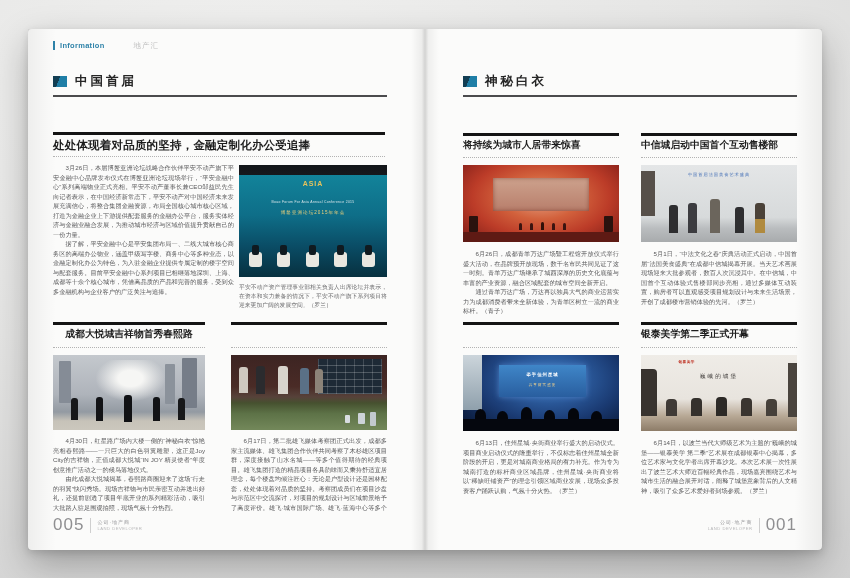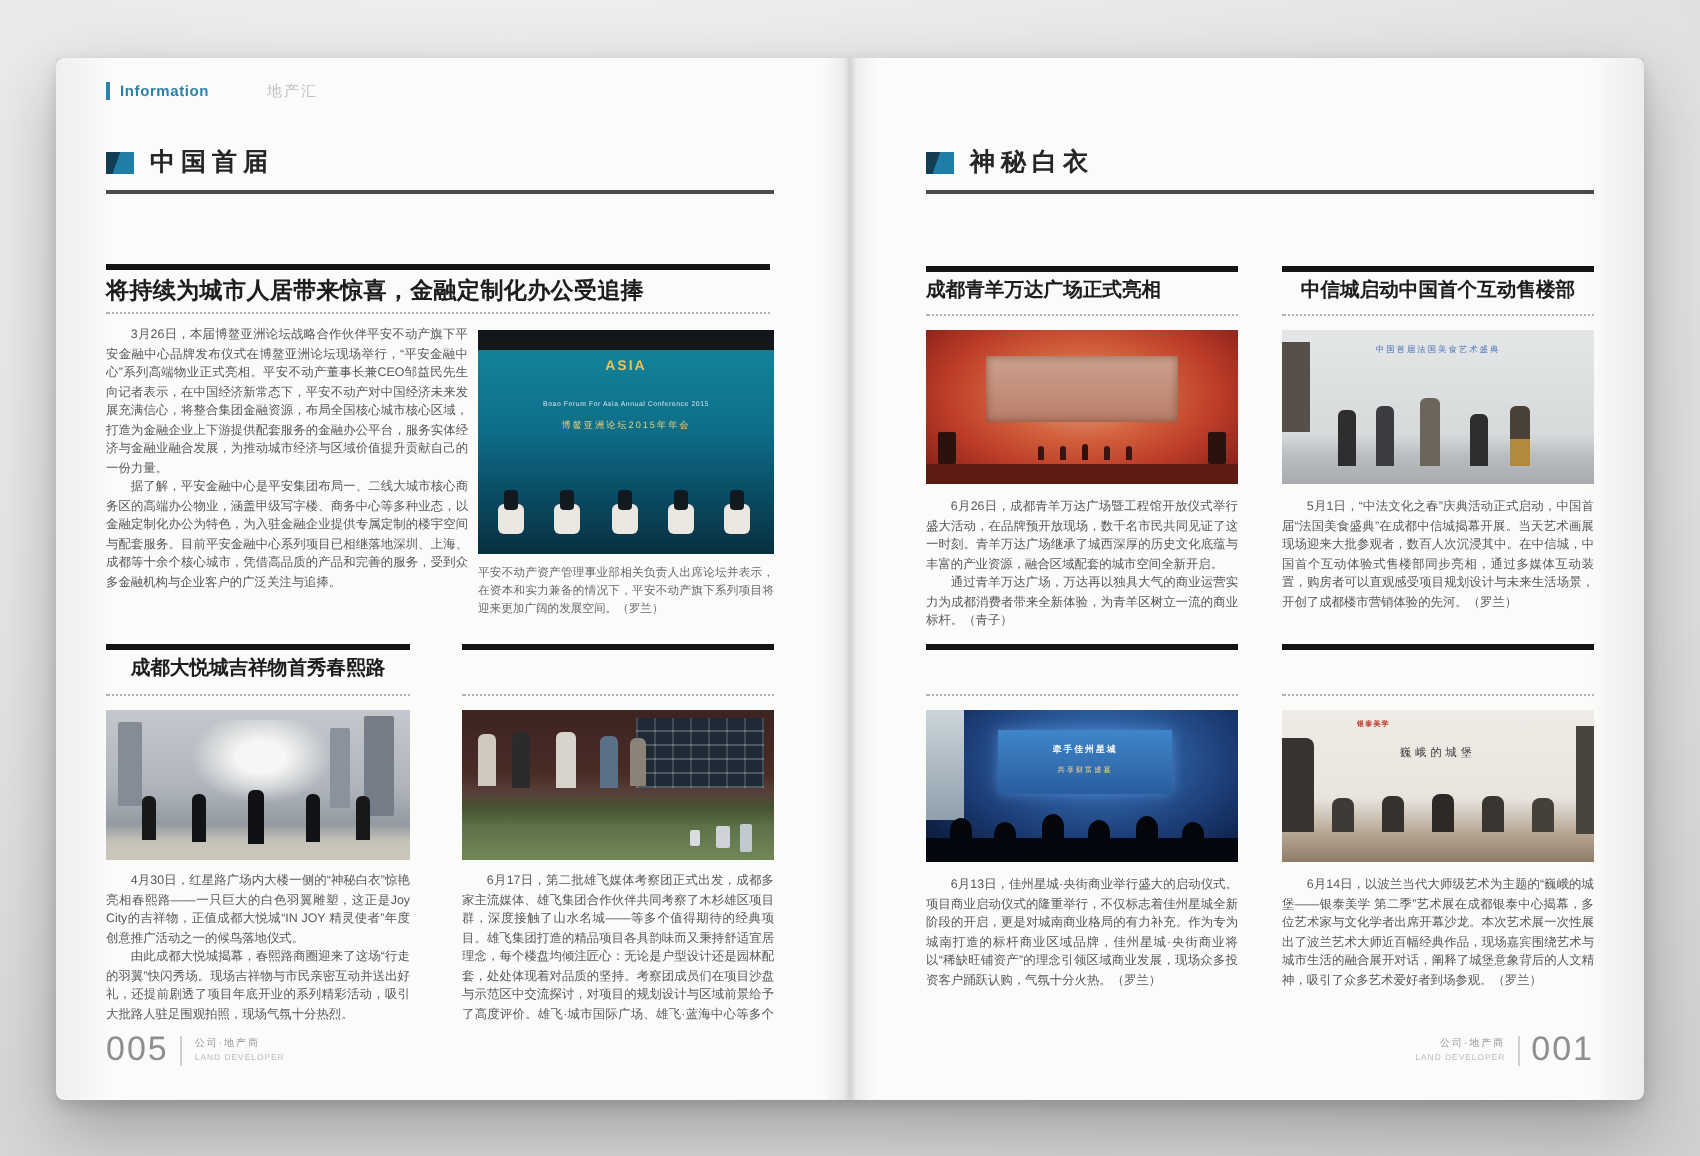--- a/index.html
+++ b/index.html
@@ -109,21 +109,21 @@
     <span class="eyebrow-zh">地产汇</span>
   </div>
 
   <div class="abs sec" style="left:25px;top:44px;">
     <span class="sec-icon"></span>
     <span class="sec-title">中国首届</span>
   </div>
   <div class="abs rule" style="left:25px;top:66px;width:334px;"></div>
 
   <div class="abs bar" style="left:25px;top:103px;width:332px;"></div>
-  <div class="abs title-lg" style="left:25px;top:109px;width:332px;">将持续为城市人居带来惊喜，金融定制化办公受追捧</div>
+  <div class="abs title-lg" style="left:25px;top:109px;width:332px;">处处体现着对品质的坚持，金融定制化办公受追捧</div>
   <div class="abs dotted" style="left:25px;top:127px;width:332px;"></div>
 
   <div class="abs body-txt" style="left:25px;top:134px;width:181px;height:150px;">
     <p>3月26日，本届博鳌亚洲论坛战略合作伙伴平安不动产旗下平安金融中心品牌发布仪式在博鳌亚洲论坛现场举行，“平安金融中心”系列高端物业正式亮相。平安不动产董事长兼CEO邹益民先生向记者表示，在中国经济新常态下，平安不动产对中国经济未来发展充满信心，将整合集团金融资源，布局全国核心城市核心区域，打造为金融企业上下游提供配套服务的金融办公平台，服务实体经济与金融业融合发展，为推动城市经济与区域价值提升贡献自己的一份力量。</p>
     <p>据了解，平安金融中心是平安集团布局一、二线大城市核心商务区的高端办公物业，涵盖甲级写字楼、商务中心等多种业态，以金融定制化办公为特色，为入驻金融企业提供专属定制的楼宇空间与配套服务。目前平安金融中心系列项目已相继落地深圳、上海、成都等十余个核心城市，凭借高品质的产品和完善的服务，受到众多金融机构与企业客户的广泛关注与追捧。</p>
   </div>
 
   <div class="photo ph-conf" style="left:211px;top:136px;width:148px;height:112px;">
     <div class="conf-logo">ASIA</div>
     <div class="conf-l1">Boao Forum For Asia Annual Conference 2015</div>
@@ -181,40 +181,40 @@
     </span>
   </div>
 
   <div class="abs sec" style="left:435px;top:44px;">
     <span class="sec-icon"></span>
     <span class="sec-title">神秘白衣</span>
   </div>
   <div class="abs rule" style="left:435px;top:66px;width:334px;"></div>
 
   <div class="abs bar" style="left:435px;top:104px;width:156px;"></div>
-  <div class="abs title-md" style="left:435px;top:110px;width:156px;">成都青羊万达广场正式亮相</div>
+  <div class="abs title-md" style="left:435px;top:110px;width:156px;">将持续为城市人居带来惊喜</div>
   <div class="abs dotted" style="left:435px;top:128px;width:156px;"></div>
   <div class="photo ph-wanda" style="left:435px;top:136px;width:156px;height:77px;">
     <div class="wanda-screen"></div>
     <span class="fg" style="left:4%;bottom:13%;width:9px;height:16px;background:#2a120e;border-radius:1px;"></span>
     <span class="fg" style="right:4%;bottom:13%;width:9px;height:16px;background:#2a120e;border-radius:1px;"></span>
     <span class="fg" style="left:36%;bottom:15%;width:3px;height:7px;background:#3a1410;"></span>
     <span class="fg" style="left:43%;bottom:15%;width:3px;height:7px;background:#3a1410;"></span>
     <span class="fg" style="left:50%;bottom:15%;width:3px;height:8px;background:#301008;"></span>
     <span class="fg" style="left:57%;bottom:15%;width:3px;height:7px;background:#3a1410;"></span>
     <span class="fg" style="left:64%;bottom:15%;width:3px;height:7px;background:#3a1410;"></span>
     <div class="wanda-stage"></div>
   </div>
   <div class="abs body-txt" style="left:435px;top:220px;width:156px;height:70px;">
     <p>6月26日，成都青羊万达广场暨工程馆开放仪式举行盛大活动，在品牌预开放现场，数千名市民共同见证了这一时刻。青羊万达广场继承了城西深厚的历史文化底蕴与丰富的产业资源，融合区域配套的城市空间全新开启。</p>
     <p>通过青羊万达广场，万达再以独具大气的商业运营实力为成都消费者带来全新体验，为青羊区树立一流的商业标杆。（青子）</p>
   </div>
 
   <div class="abs bar" style="left:613px;top:104px;width:156px;"></div>
-  <div class="abs title-md" style="left:613px;top:110px;width:156px;text-align:center;">中信城启动中国首个互动售楼部</div>
+  <div class="abs title-md" style="left:613px;top:110px;width:156px;">中信城启动中国首个互动售楼部</div>
   <div class="abs dotted" style="left:613px;top:128px;width:156px;"></div>
   <div class="photo ph-zx" style="left:613px;top:136px;width:156px;height:77px;">
     <div class="zx-banner">中国首届法国美食艺术盛典</div>
     <div class="zx-art"></div>
     <span class="fg" style="left:18%;bottom:12%;width:9px;height:28px;background:#2e2e30;"></span>
     <span class="fg" style="left:30%;bottom:12%;width:9px;height:30px;background:#3c3c40;"></span>
     <span class="fg" style="left:44%;bottom:12%;width:10px;height:34px;background:#6b655c;"></span>
     <span class="fg" style="left:60%;bottom:12%;width:9px;height:26px;background:#2e2e30;"></span>
     <span class="fg" style="left:73%;bottom:12%;width:10px;height:30px;background:linear-gradient(180deg,#4a4138 55%,#b08a3e 55%);"></span>
   </div>
@@ -236,20 +236,21 @@
     <span class="head" style="left:52%;bottom:10%;"></span>
     <span class="head" style="left:67%;bottom:13%;"></span>
     <span class="head" style="left:82%;bottom:9%;"></span>
     <div class="jz-aud"></div>
   </div>
   <div class="abs body-txt" style="left:435px;top:409px;width:156px;height:72px;">
     <p>6月13日，佳州星城·央街商业举行盛大的启动仪式。项目商业启动仪式的隆重举行，不仅标志着佳州星城全新阶段的开启，更是对城南商业格局的有力补充。作为专为城南打造的标杆商业区域品牌，佳州星城·央街商业将以“稀缺旺铺资产”的理念引领区域商业发展，现场众多投资客户踊跃认购，气氛十分火热。（罗兰）</p>
   </div>
 
   <div class="abs bar" style="left:613px;top:293px;width:156px;"></div>
+  <div class="abs title-md" style="left:613px;top:299px;width:156px;">银泰美学第二季正式开幕</div>
   <div class="abs dotted" style="left:613px;top:318px;width:156px;"></div>
   <div class="photo ph-yt" style="left:613px;top:326px;width:156px;height:76px;">
     <div class="yt-brand">银泰美学</div>
     <div class="yt-title">巍峨的城堡</div>
     <div class="yt-edge-l"></div>
     <div class="yt-edge-r"></div>
     <span class="fg" style="left:16%;bottom:20%;width:11px;height:17px;background:#3f3a36;border-radius:4px 4px 0 0;"></span>
     <span class="fg" style="left:32%;bottom:20%;width:11px;height:18px;background:#35312d;border-radius:4px 4px 0 0;"></span>
     <span class="fg" style="left:48%;bottom:20%;width:11px;height:19px;background:#2c2926;border-radius:4px 4px 0 0;"></span>
     <span class="fg" style="left:64%;bottom:20%;width:11px;height:18px;background:#3a3530;border-radius:4px 4px 0 0;"></span>

